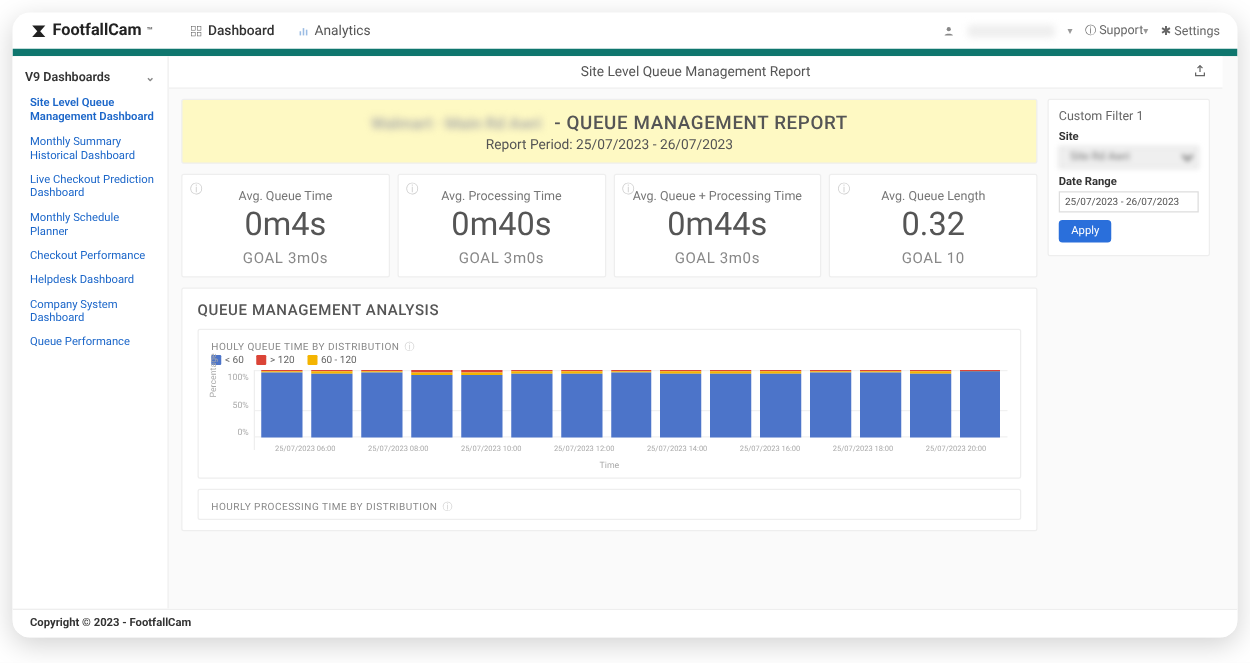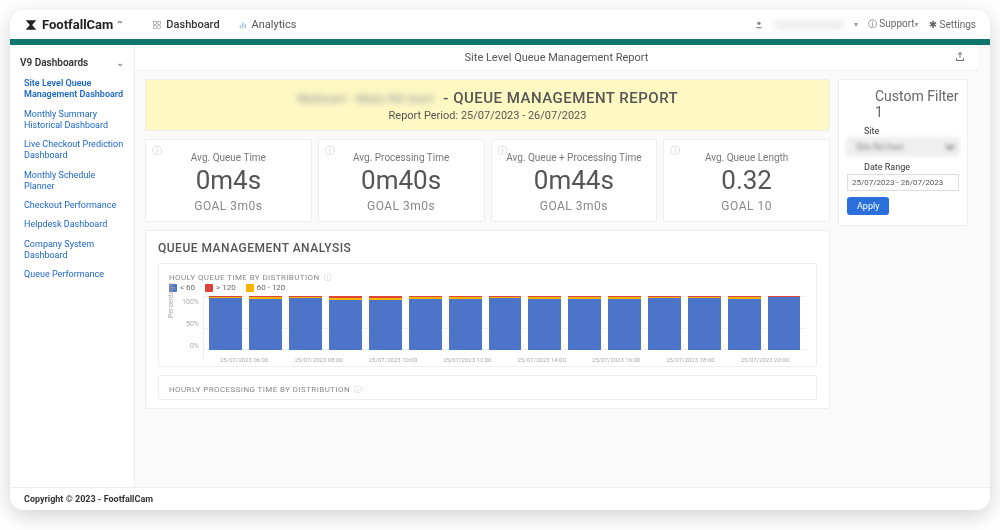--- a/index.html
+++ b/index.html
@@ -24,22 +24,22 @@
   .page-head { background:#fff; border-bottom:1px solid #eee; padding:6px 12px; display:flex; align-items:center; justify-content:center; position:relative; font-size:11px; color:#555; }
   .export { position:absolute; right:12px; top:6px; color:#555; cursor:pointer; }
   .columns { display:flex; gap:8px; padding:8px 10px 0 10px; }
   .leftcol { flex:1; }
   .rightcol { width:130px; }
   .report-header { background:#fef9c3; border:1px solid #eee; border-radius:2px; padding:8px 10px; text-align:center; }
   .rh-sub { filter:blur(3px); color:#aaa; display:inline-block; margin-right:6px; font-size:13px; font-weight:600; }
   .rh-title { font-size:15px; font-weight:500; letter-spacing:0.5px; color:#555; }
   .rh-period { font-size:11px; color:#555; margin-top:2px; }
   .filter-card { background:#fff; border:1px solid #eee; border-radius:2px; padding:8px 8px 10px; font-size:9px; color:#333; }
-  .filter-title { font-size:14px; margin-bottom:6px; color:#666;margin-left:28px; }
-  .flabel { font-weight:400; margin:6px 17px 2px; font-size:9px; }
+  .filter-title { font-size:10px; margin-bottom:6px; color:#666; }
+  .flabel { font-weight:700; margin:6px 0 2px; font-size:9px; }
   .fsel { width:100%; border:1px solid #ddd; font-size:9px; padding:2px 4px; color:#777; filter:blur(2px); }
   .finput { width:100%; border:1px solid #ddd; font-size:8px; padding:3px 4px; color:#555; }
   .apply { margin-top:6px; background:#2a6fdb; color:#fff; border:none; border-radius:3px; font-size:9px; padding:4px 10px; cursor:pointer; }
   .kpis { display:flex; gap:6px; margin-top:8px; }
   .kpi { flex:1; background:#fff; border:1px solid #eee; border-radius:2px; padding:6px 6px 8px; text-align:center; position:relative; }
   .kpi-info { position:absolute; top:4px; left:6px; color:#ccc; font-size:10px; }
   .kpi-label { font-size:10px; color:#777; margin-top:6px; }
   .kpi-value { font-size:26px; font-weight:400; color:#555; margin-top:2px; }
   .kpi-goal { font-size:12px; color:#888; margin-top:4px; letter-spacing:0.5px; }
   .panel { background:#fff; border:1px solid #eee; border-radius:2px; margin-top:8px; padding:10px 12px 8px; }
@@ -287,20 +287,21 @@
                     <span>25/07/2023 06:00</span>
                     <span>25/07/2023 08:00</span>
                     <span>25/07/2023 10:00</span>
                     <span>25/07/2023 12:00</span>
                     <span>25/07/2023 14:00</span>
                     <span>25/07/2023 16:00</span>
                     <span>25/07/2023 18:00</span>
                     <span>25/07/2023 20:00</span>
                   </div>
               </div>
+              <div class="xlabel">Time</div>
             </div>
 
             <div class="subpanel" style="padding-bottom:4px;">
               <div class="sub-title">
                 <span>HOURLY PROCESSING TIME BY DISTRIBUTION</span>
                 <span style="color:#ccc;">ⓘ</span>
               </div>
             </div>
           </div>
         </div>

